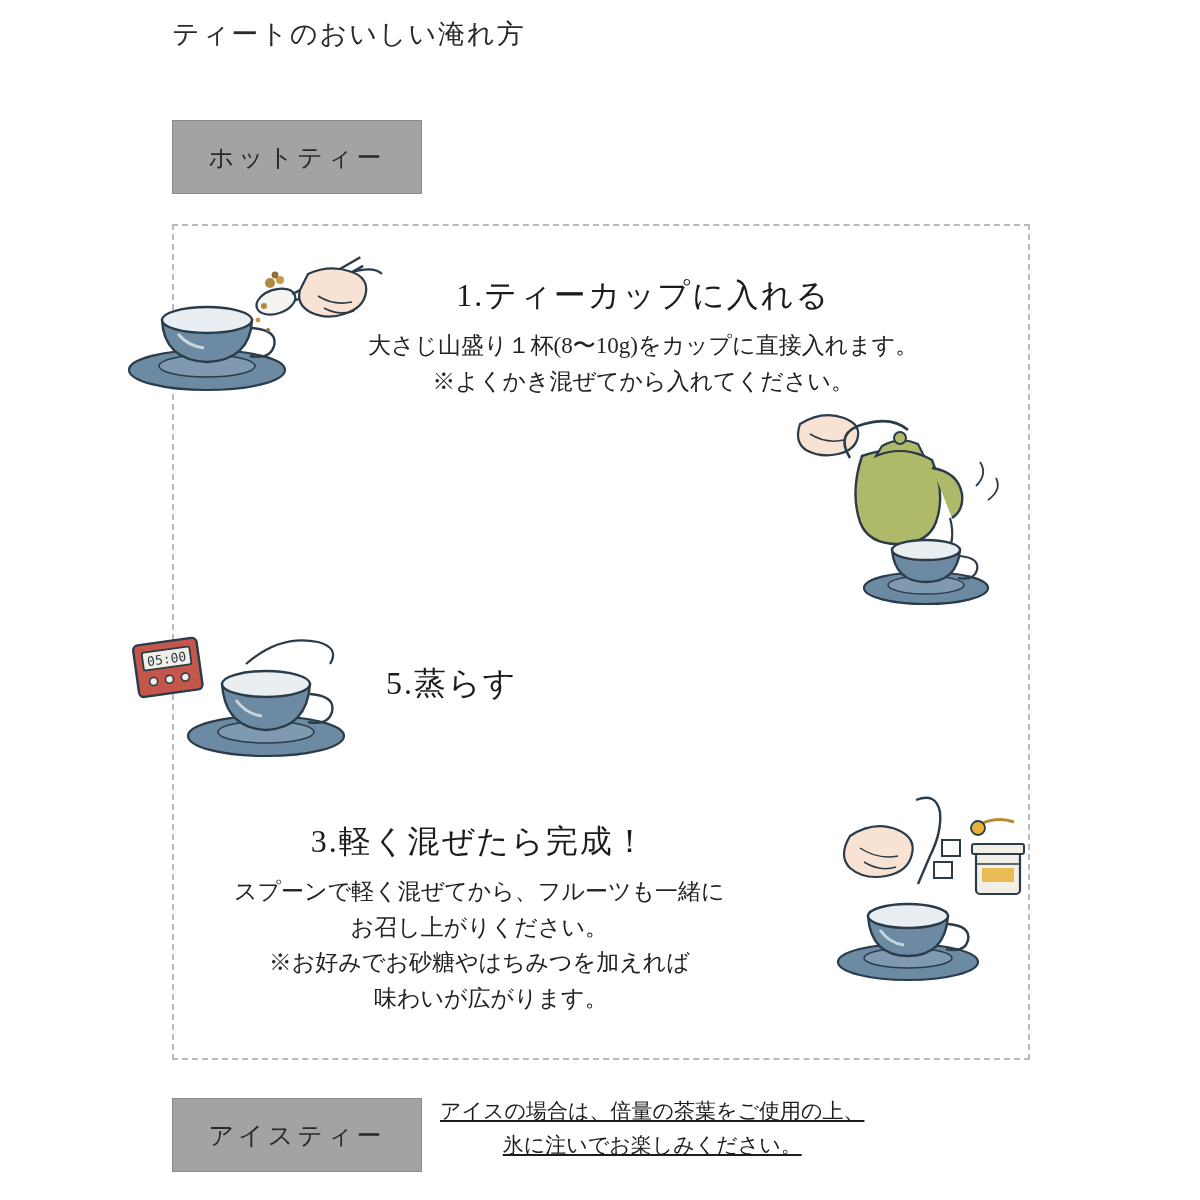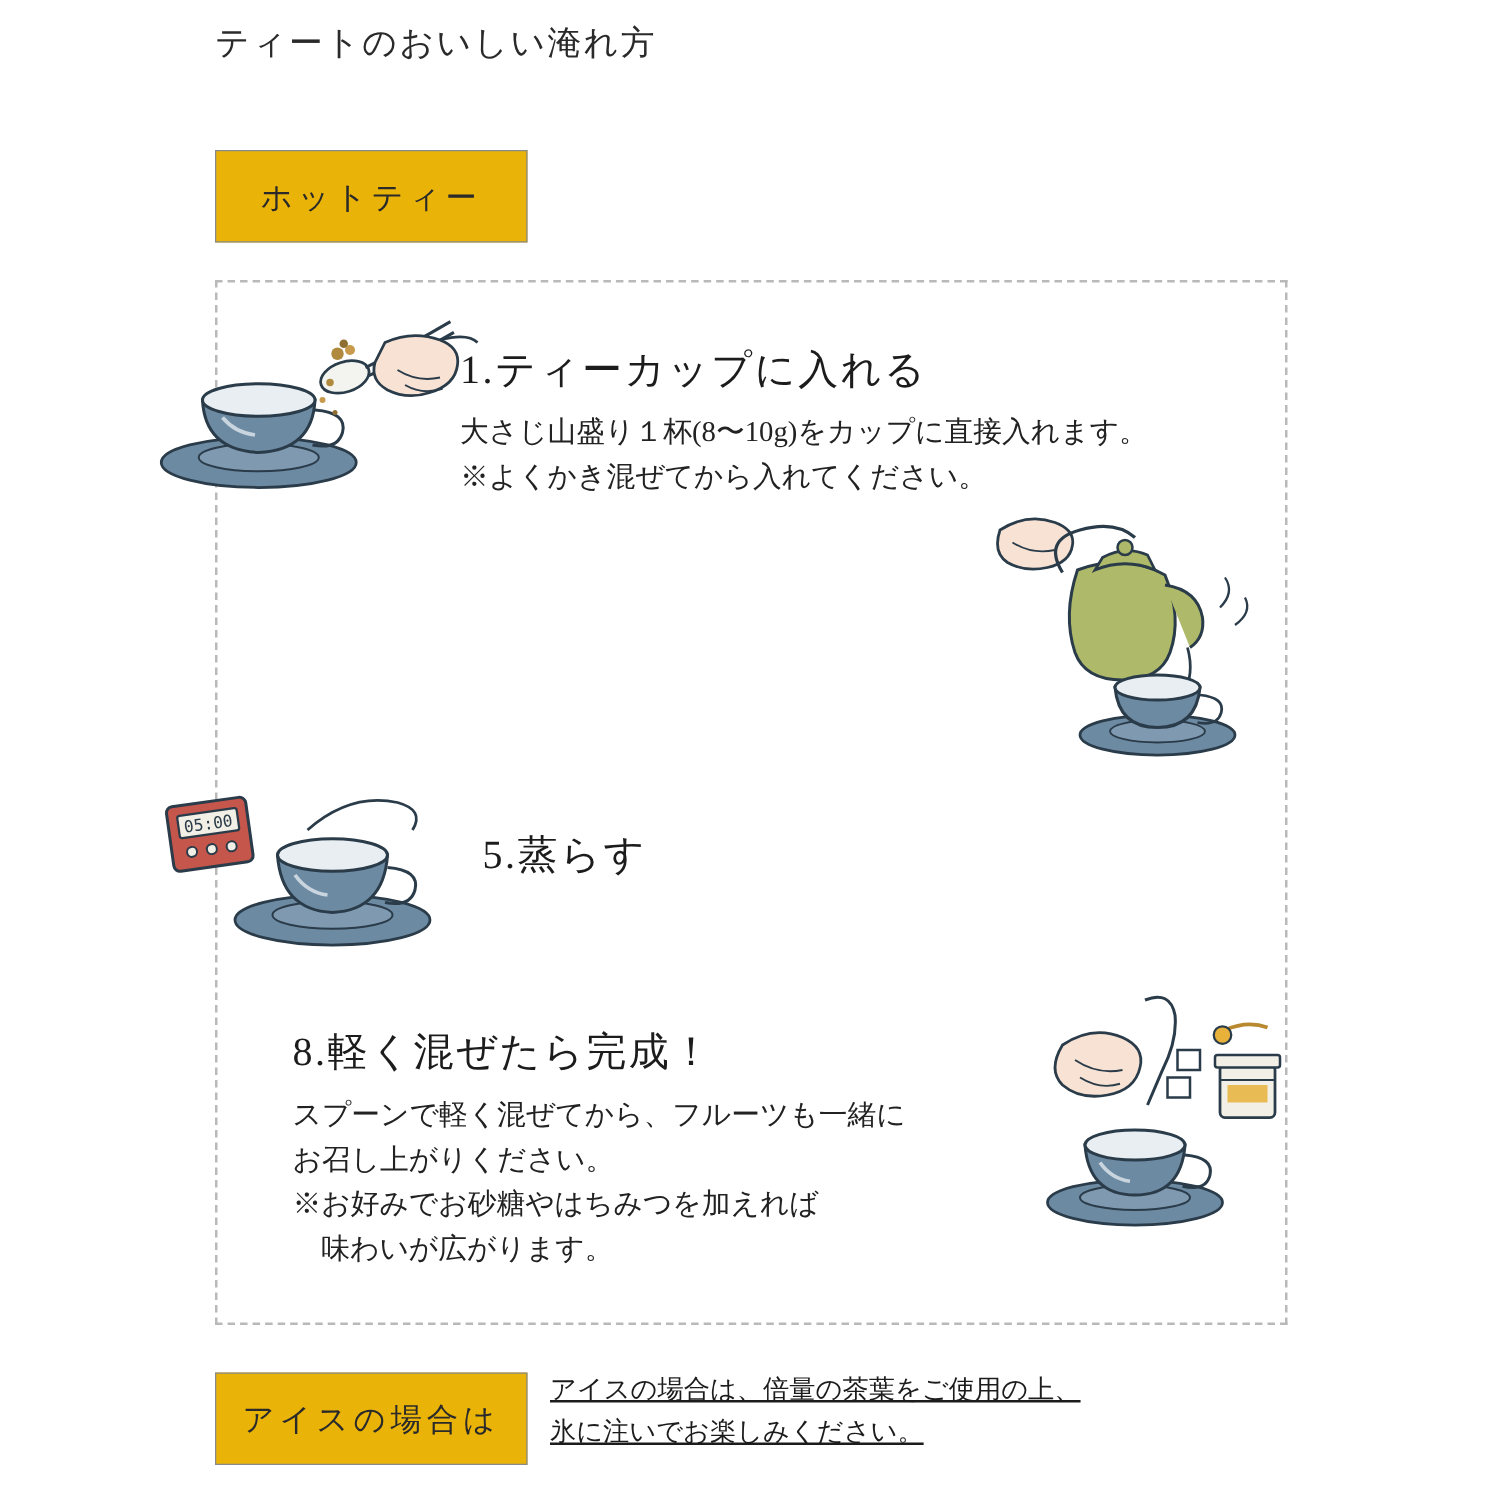--- a/index.html
+++ b/index.html
@@ -12,38 +12,39 @@
     height: 1200px;
     font-family: "Liberation Serif", "DejaVu Serif", serif;
     color: #1c1c1c;
     position: relative;
     overflow: hidden;
   }
 
   .page {
     position: absolute;
     inset: 0;
+    text-align: center;
   }
 
   
   .page-title {
     position: absolute;
     left: 172px;
     top: 16px;
     font-size: 27px;
     letter-spacing: 2px;
     color: #2a2a2a;
     white-space: nowrap;
   }
 
   
   .label-box {
     position: absolute;
     border: 1px solid #8a8a8a;
-    background: #eab308;
+    background: #a3a3a3;
     display: flex;
     align-items: center;
     justify-content: center;
     letter-spacing: 4px;
     font-size: 25px;
     color: #2a2a2a;
   }
   #hot-label-box {
     left: 172px;
     top: 120px;
@@ -219,21 +220,21 @@
       <path d="M192 74 q26 2 22 18 q-4 14 -24 10" fill="none" stroke="#2a3b49" stroke-width="2.4"></path>
       <path d="M118 80 q10 14 26 16" stroke="#dfe7ed" stroke-width="3" fill="none" opacity=".8"></path>
     </svg>
   </div>
 
   <div class="step" id="step-3">
     <div class="step-heading">5.蒸らす</div>
   </div>
 
   <div class="step" id="step-4">
-    <div class="step-heading">8.軽く混ぜたら完成！</div>
+    <div class="step-heading">3.軽く混ぜたら完成！</div>
     <div class="step-body">スプーンで軽く混ぜてから、フルーツも一緒に
 お召し上がりください。
 ※お好みでお砂糖やはちみつを加えれば
 　味わいが広がります。</div>
   </div>
 
   <div class="illus" id="illus-mix-cup">
     <svg viewBox="0 0 230 210" width="230" height="210">
 
       <path d="M86 10 q20 -8 24 12 q2 20 -10 44 q-6 14 -12 28" fill="none" stroke="#2a3b49" stroke-width="2.4"></path>
@@ -256,19 +257,19 @@
       <ellipse cx="78" cy="172" rx="70" ry="18" fill="#6d8aa3" stroke="#2a3b49" stroke-width="2.2"></ellipse>
       <ellipse cx="78" cy="168" rx="44" ry="10" fill="#7e99b0" stroke="#2a3b49" stroke-width="1.6"></ellipse>
       <path d="M38 126 q3 40 40 40 q37 0 40 -40 z" fill="#6d8aa3" stroke="#2a3b49" stroke-width="2.4"></path>
       <ellipse cx="78" cy="126" rx="40" ry="12" fill="#e9eef2" stroke="#2a3b49" stroke-width="2.4"></ellipse>
       <path d="M118 134 q23 2 20 16 q-3 13 -22 9" fill="none" stroke="#2a3b49" stroke-width="2.4"></path>
       <path d="M50 140 q9 13 24 15" stroke="#dfe7ed" stroke-width="3" fill="none" opacity=".8"></path>
     </svg>
   </div>
 
   <div class="label-box" id="ice-label-box">
-    <span>アイスの場合は</span>
+    <span>アイスティー</span>
   </div>
 
   <div class="ice-note">アイスの場合は、倍量の茶葉をご使用の上、
 氷に注いでお楽しみください。</div>
 
 </div>
 
 </body></html>

